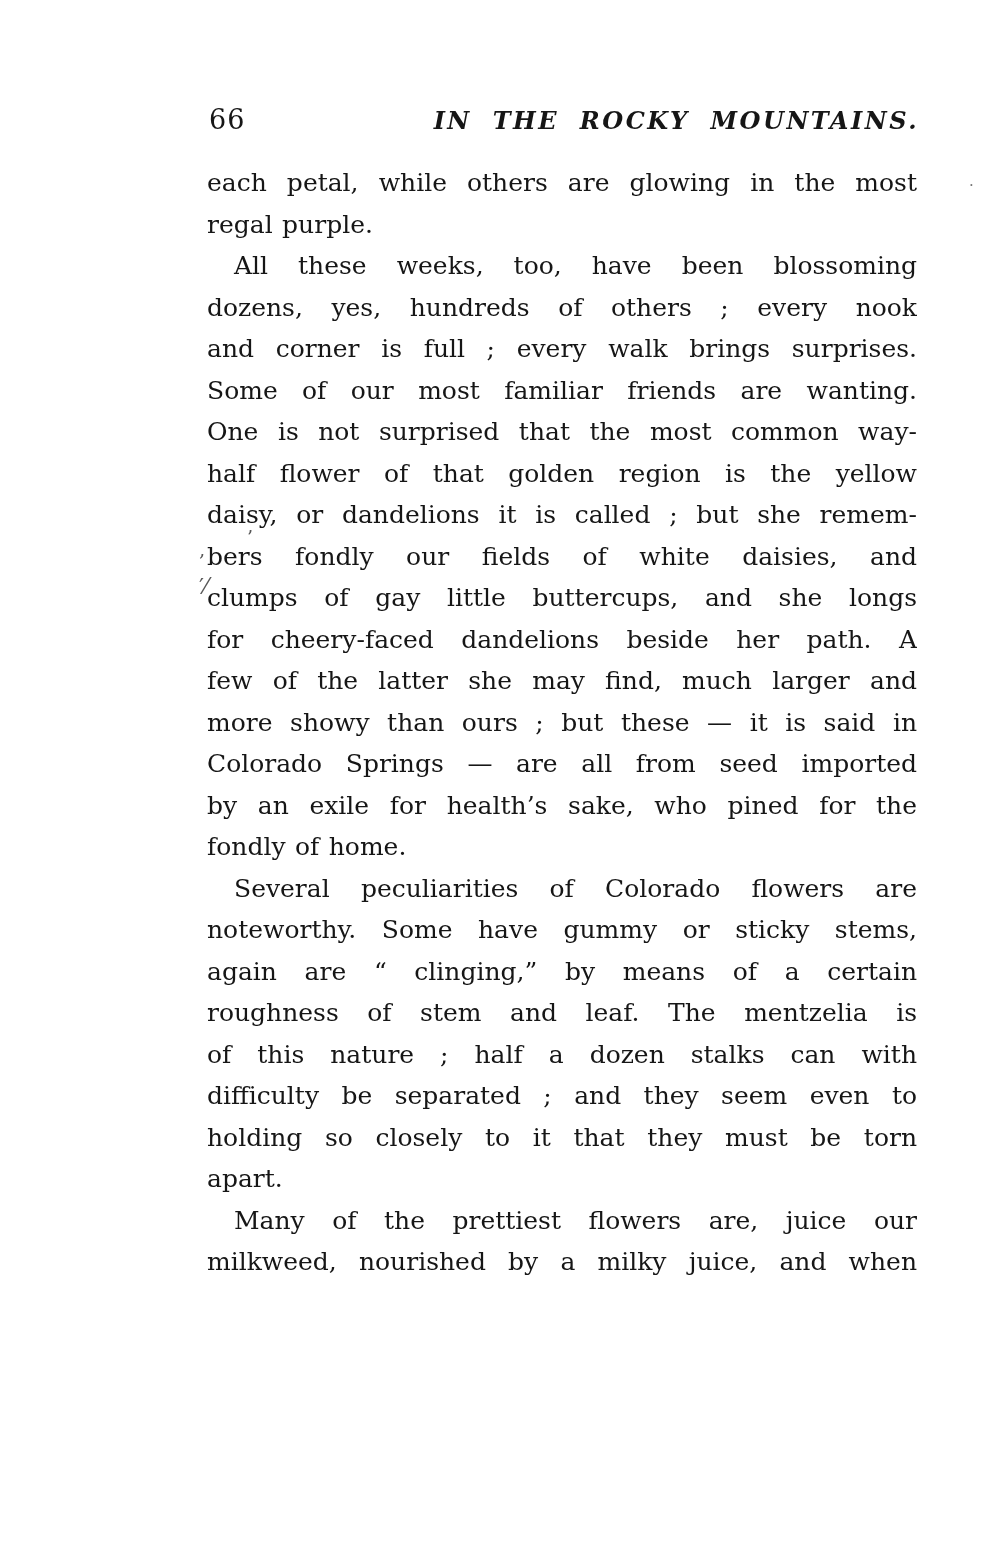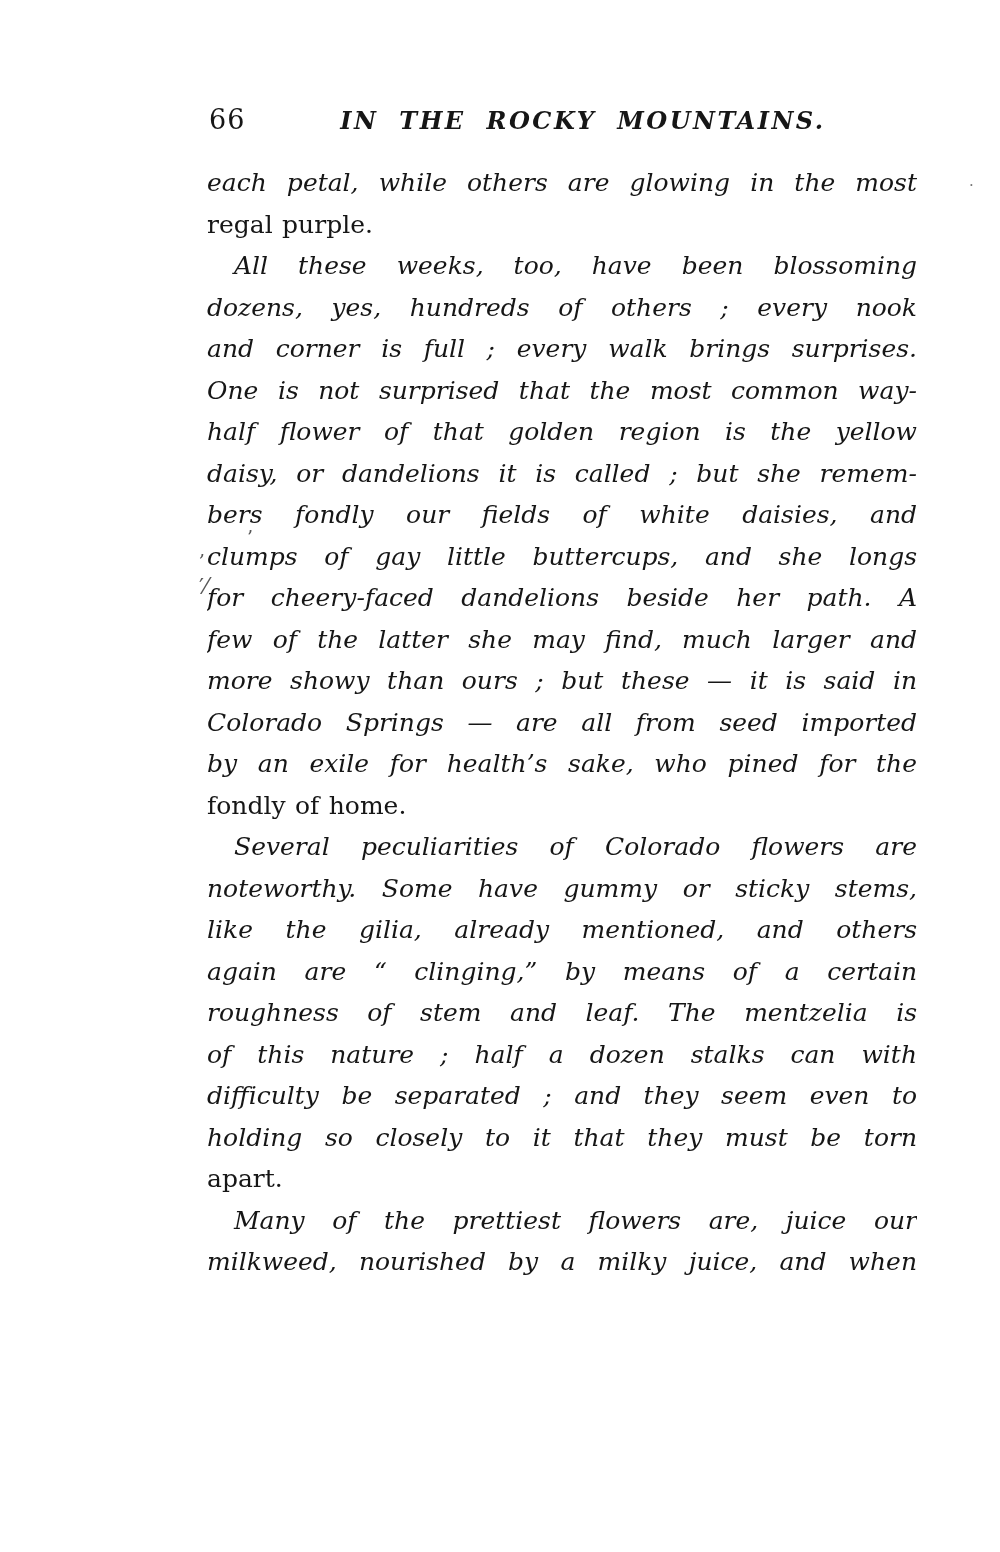--- a/index.html
+++ b/index.html
@@ -28,21 +28,21 @@
     left: 2px;
     top: 2px;
     font-size: 27px;
     letter-spacing: 1px;
   }
   .running-title {
     position: absolute;
     left: 40px;
     right: 0;
     top: 4px;
-    text-align: center;
+    text-align: right;
     font-size: 24px;
     font-style: italic;
     font-weight: bold;
     letter-spacing: 2.5px;
     word-spacing: 10px;
     white-space: nowrap;
   }
   .bodytext {
     position: absolute;
     left: 207px;
@@ -51,21 +51,21 @@
   }
   .line {
     font-size: 25px;
     line-height: 41.5px;
     height: 41.5px;
     overflow: hidden;
     text-align: justify;
     text-align-last: left;
     word-spacing: 0.06em;
   }
-  .line.j { text-align-last: justify; font-style: italic; }
+  .line.j { text-align-last: justify; }
   .line.ind { text-indent: 27px; }
   .artifact {
     position: absolute;
     color: #3a3a3a;
     opacity: 0.85;
     font-size: 19px;
     line-height: 1;
     pointer-events: none;
   }
   .artifact.small { font-size: 15px; opacity: 0.7; }
@@ -80,35 +80,35 @@
     <span class="running-title">IN THE ROCKY MOUNTAINS.</span>
   </div>
 
   <div class="bodytext">
     <div class="line j">each petal, while others are glowing in the most</div>
     <div class="line">regal purple.</div>
 
     <div class="line j ind">All these weeks, too, have been blossoming</div>
     <div class="line j">dozens, yes, hundreds of others ; every nook</div>
     <div class="line j">and corner is full ; every walk brings surprises.</div>
+    <div class="line j">Some of our most familiar friends are wanting.</div>
     <div class="line j">One is not surprised that the most common way-</div>
     <div class="line j">half flower of that golden region is the yellow</div>
     <div class="line j">daisy, or dandelions it is called ; but she remem-</div>
     <div class="line j">bers fondly our fields of white daisies, and</div>
     <div class="line j">clumps of gay little buttercups, and she longs</div>
     <div class="line j">for cheery-faced dandelions beside her path. A</div>
     <div class="line j">few of the latter she may find, much larger and</div>
     <div class="line j">more showy than ours ; but these — it is said in</div>
     <div class="line j">Colorado Springs — are all from seed imported</div>
     <div class="line j">by an exile for health’s sake, who pined for the</div>
     <div class="line">fondly of home.</div>
 
     <div class="line j ind">Several peculiarities of Colorado flowers are</div>
     <div class="line j">noteworthy. Some have gummy or sticky stems,</div>
-    <div class="line j">like the gilia, already mentioned, and others</div>
     <div class="line j">again are “ clinging,” by means of a certain</div>
     <div class="line j">roughness of stem and leaf. The mentzelia is</div>
     <div class="line j">of this nature ; half a dozen stalks can with</div>
     <div class="line j">difficulty be separated ; and they seem even to</div>
     <div class="line j">holding so closely to it that they must be torn</div>
     <div class="line">apart.</div>
 
     <div class="line j ind">Many of the prettiest flowers are, juice our</div>
     <div class="line j">milkweed, nourished by a milky juice, and when</div>
   </div>

